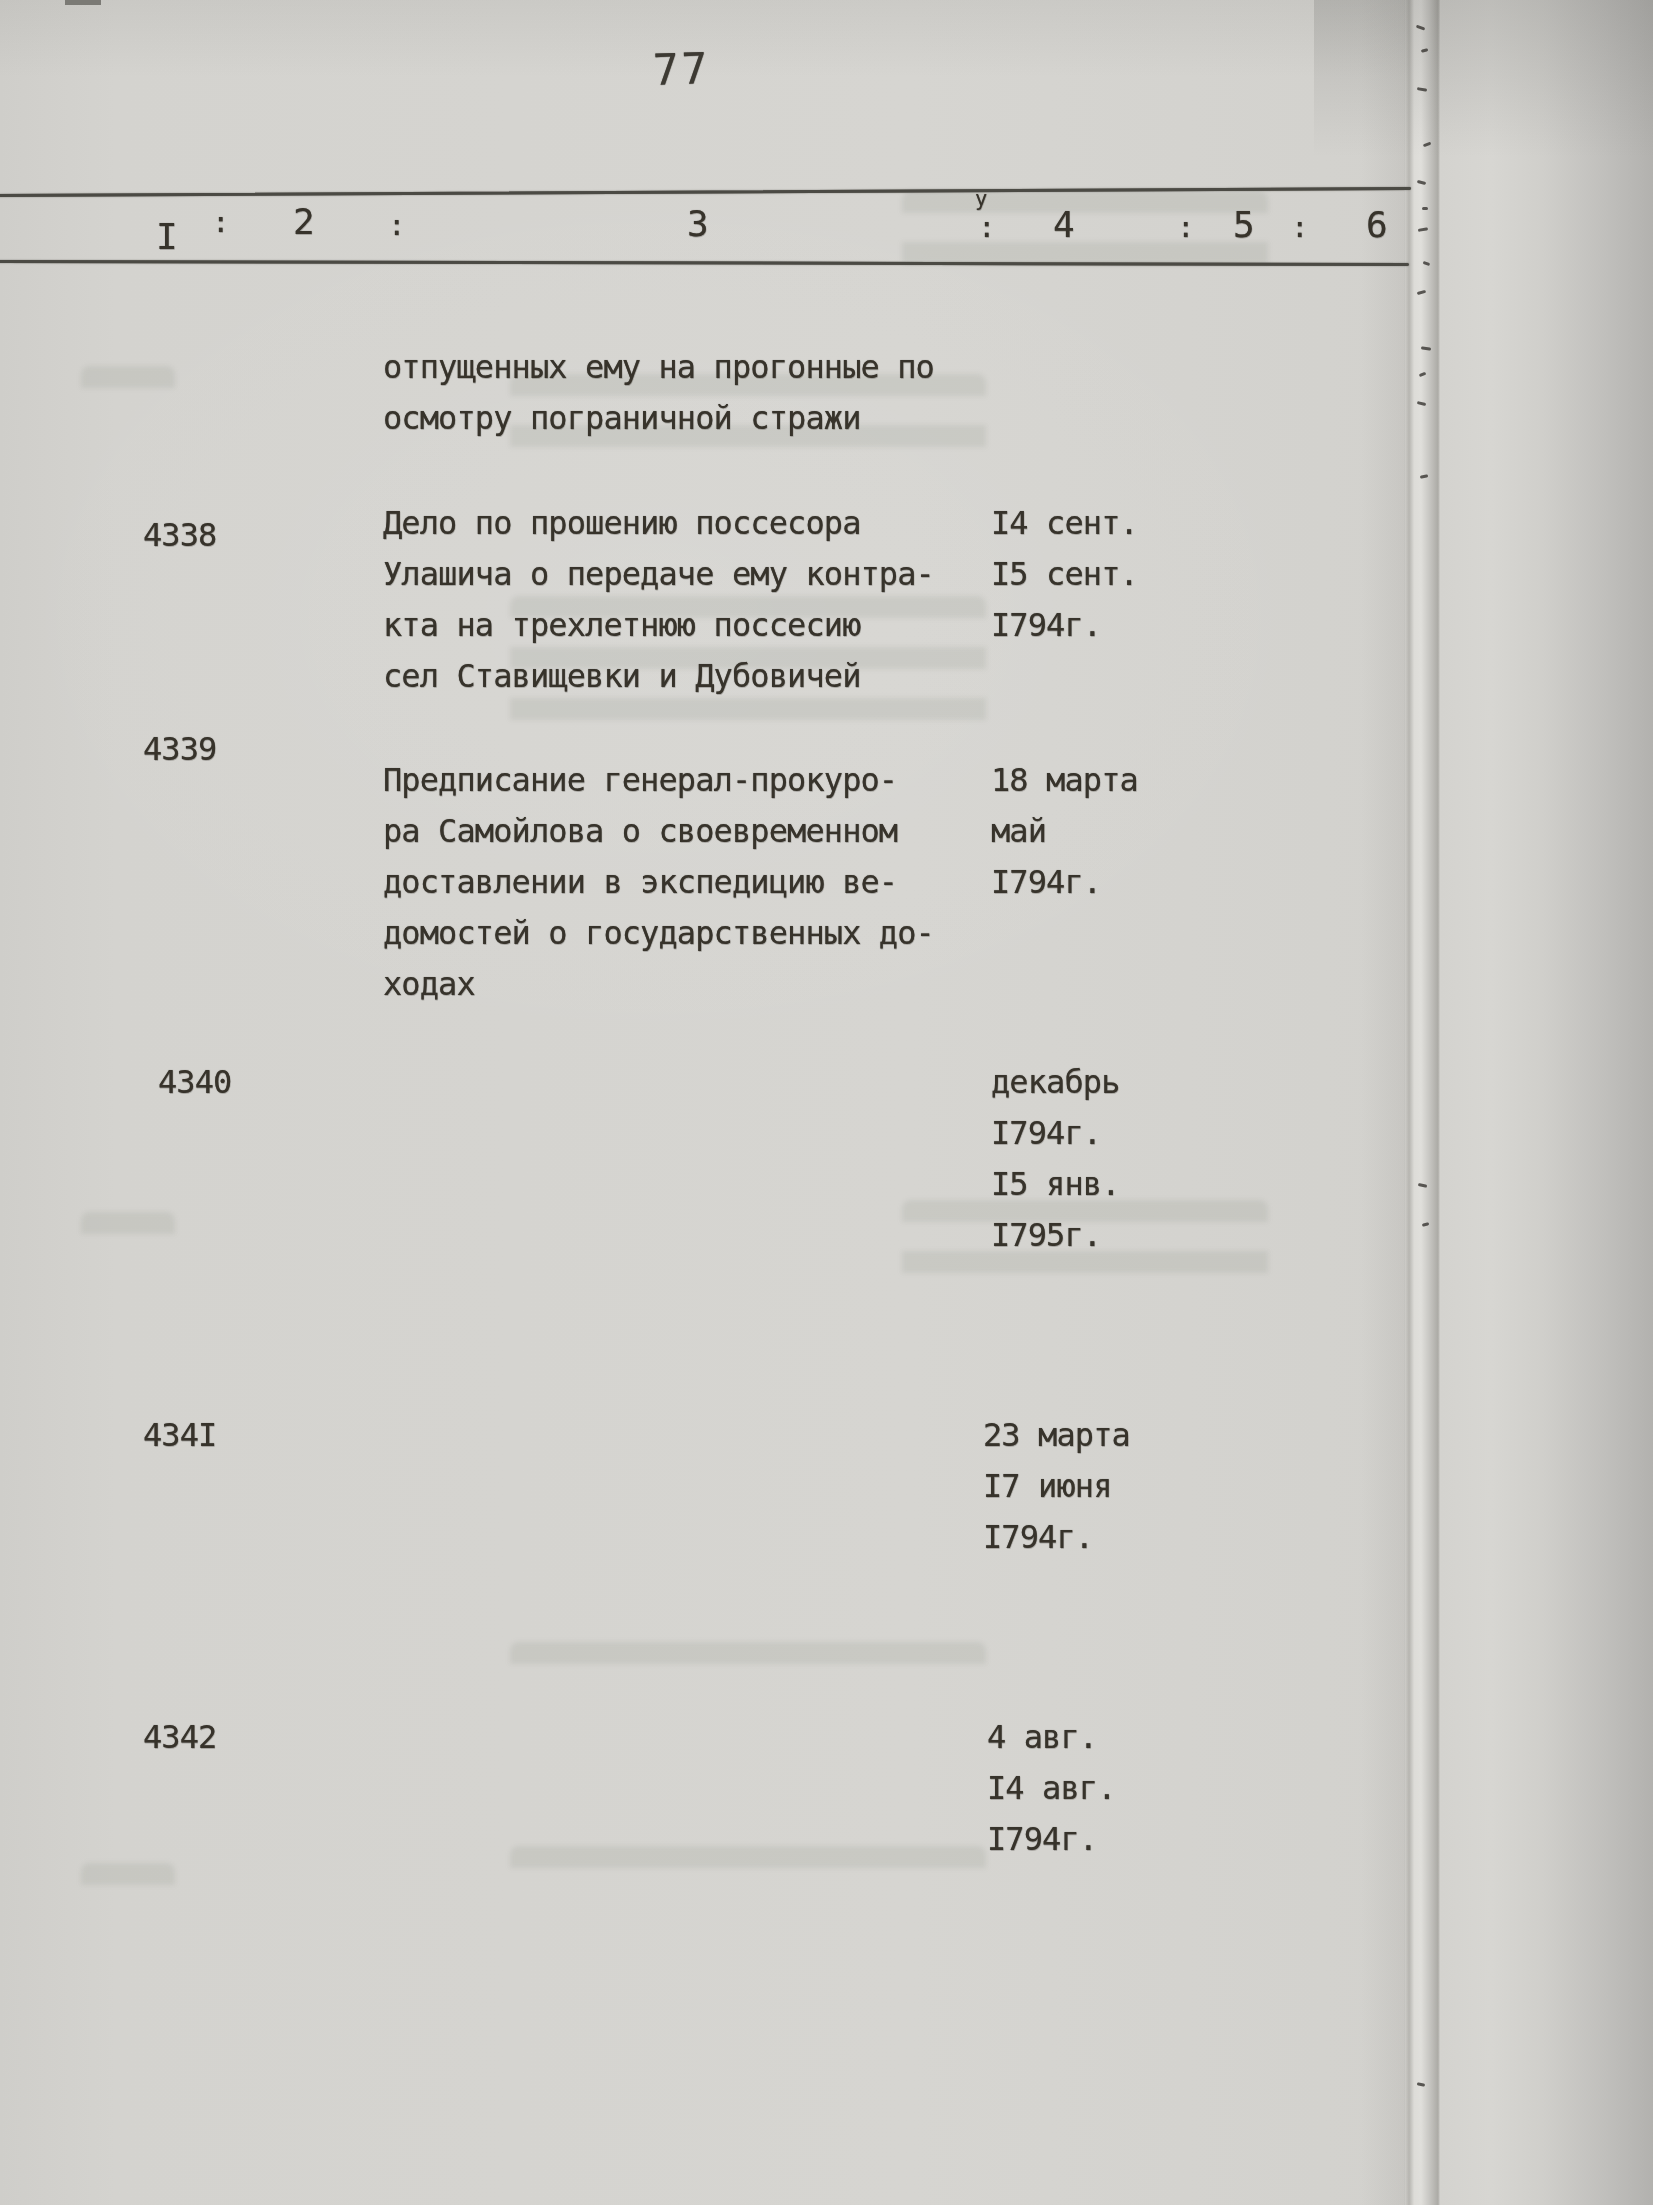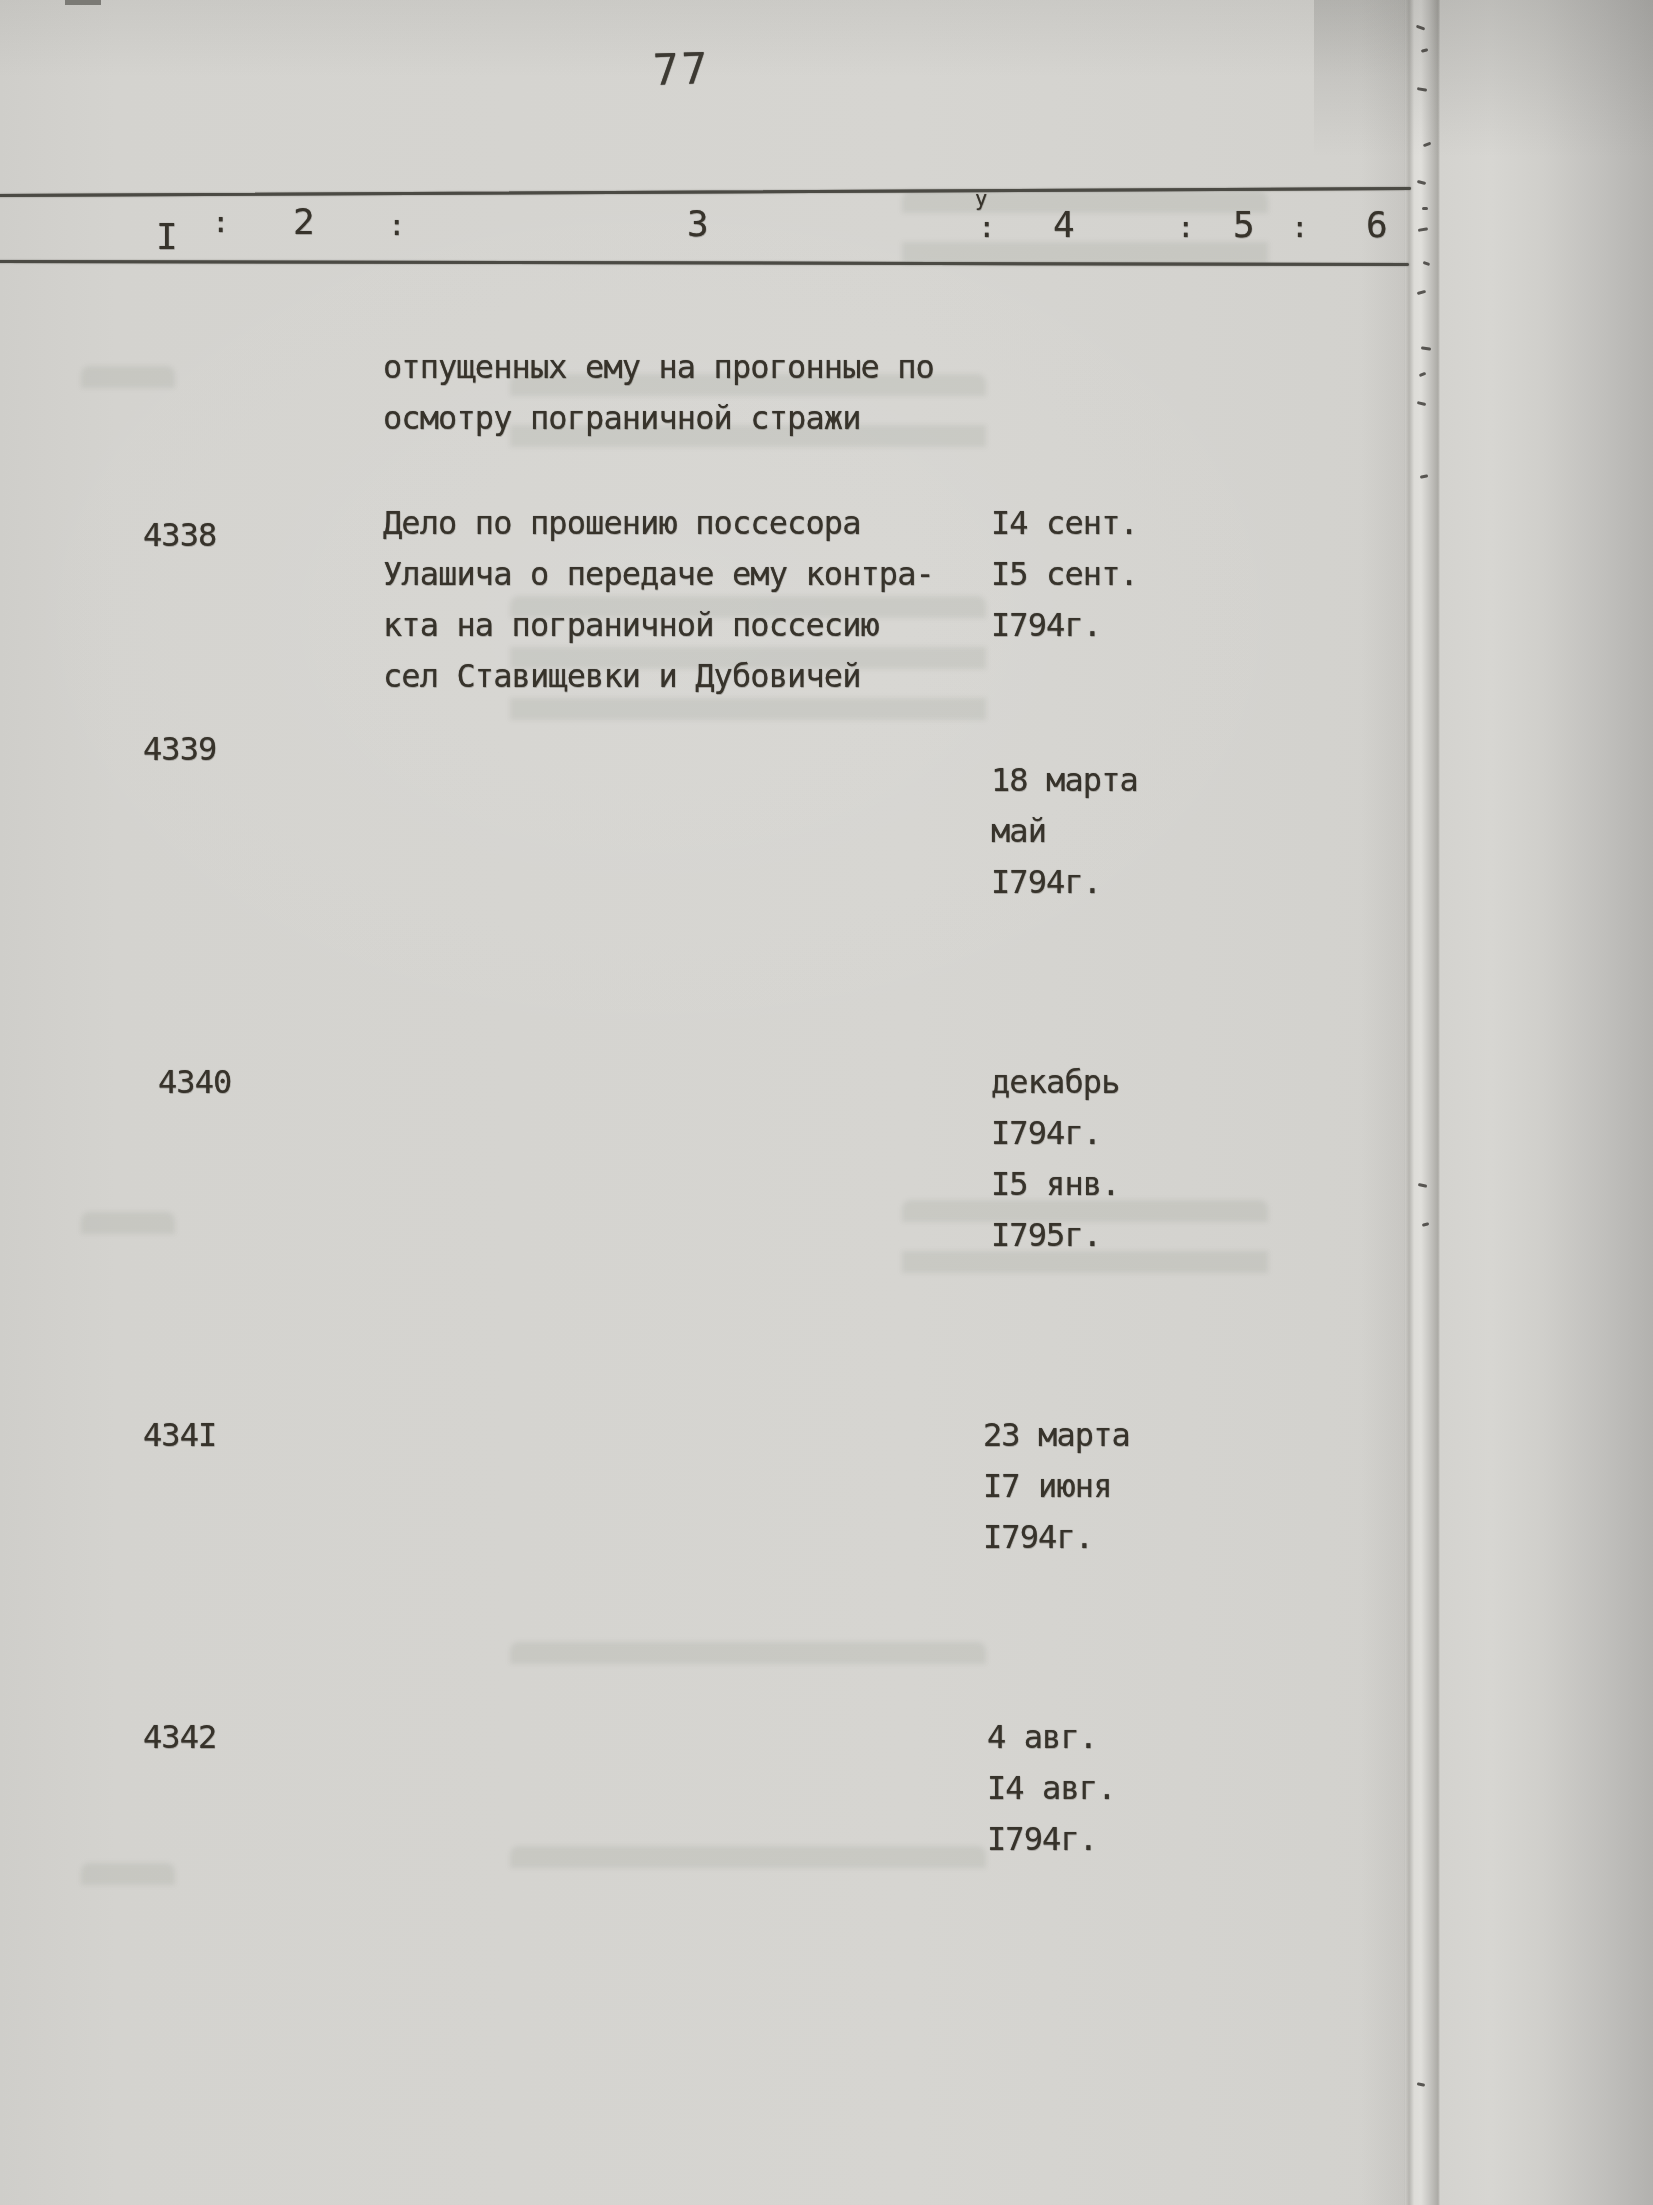--- a/index.html
+++ b/index.html
@@ -96,27 +96,32 @@
   <div class="typed hdr" style="left:1233px;top:207px">5</div>
   <div class="typed hsep" style="left:1291px;top:213px">:</div>
   <div class="typed hdr" style="left:1366px;top:207px">6</div>
 
   <div class="typed" style="left:383px;top:342px">отпущенных ему на прогонные по
 осмотру пограничной стражи</div>
 
   <div class="typed" style="left:143px;top:510px">4338</div>
   <div class="typed" style="left:383px;top:498px">Дело по прошению поссесора
 Улашича о передаче ему контра-
-кта на пограничной поссесию
+кта на трехлетнюю поссесию
 сел Ставищевки и Дубовичей</div>
   <div class="typed" style="left:991px;top:498px">I4 сент.
 I5 сент.
 I794г.</div>
 
   <div class="typed" style="left:143px;top:724px">4339</div>
+  <div class="typed" style="left:383px;top:755px">Предписание генерал-прокуро-
+ра Самойлова о своевременном
+доставлении в экспедицию ве-
+домостей о государственных до-
+ходах</div>
   <div class="typed" style="left:991px;top:755px">18 марта
 май
 I794г.</div>
 
   <div class="typed" style="left:158px;top:1057px">4340</div>
   <div class="typed" style="left:991px;top:1057px">декабрь
 I794г.
 I5 янв.
 I795г.</div>
 

